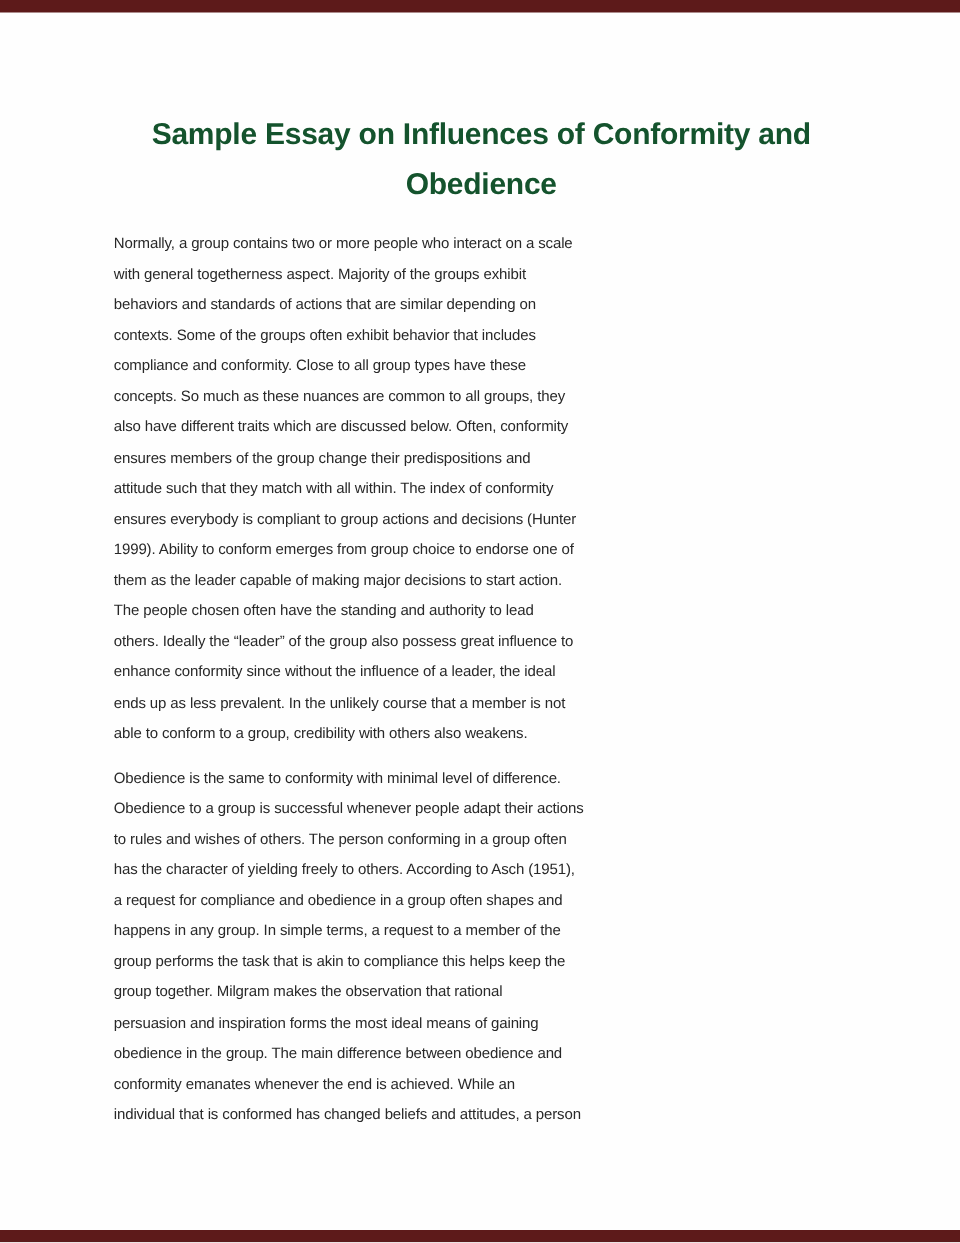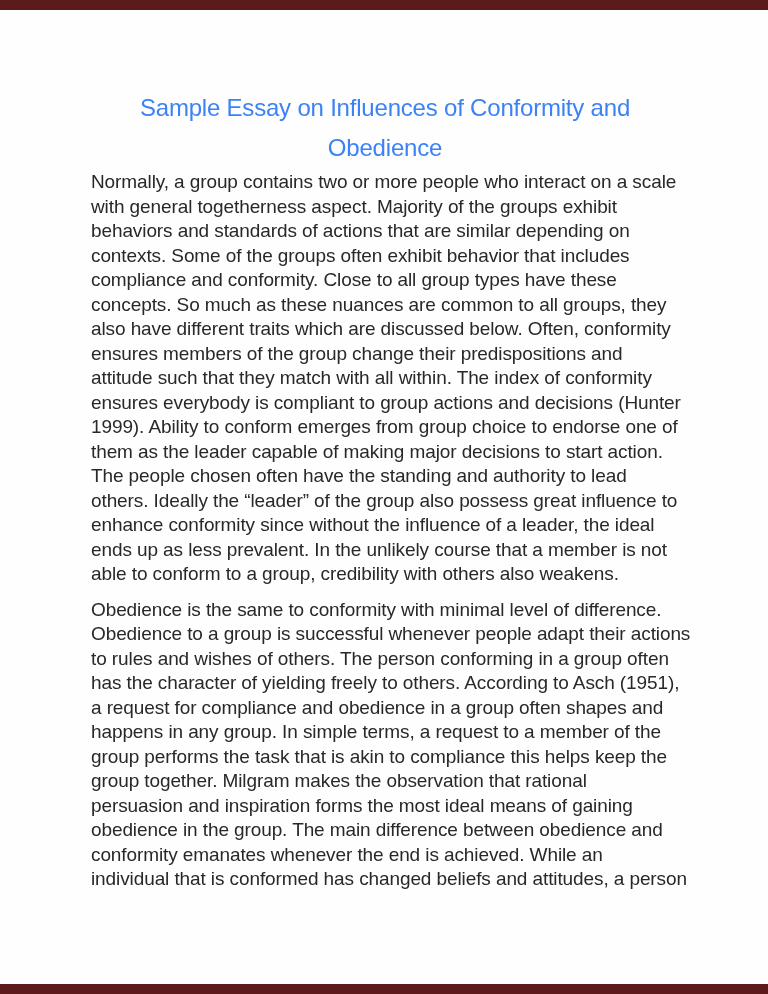--- a/index.html
+++ b/index.html
@@ -27,30 +27,30 @@
   .content {
     position: absolute;
     top: 0;
     left: 0;
     right: 0;
     padding: 88px 89px 0 91px;
     box-sizing: border-box;
   }
   .title {
     font-size: 24px;
-    font-weight: normal;
+    font-weight: bold;
     line-height: 40px;
-    color: #3b82f6;
+    color: #14532d;
     text-align: center;
     white-space: pre-line;
-    margin: 0 0 2px 0;
+    margin: 0 0 14px 0;
     letter-spacing: -0.2px;
   }
   .para {
-    font-size: 19px;
+    font-size: 12px;
     line-height: 24.5px;
     color: #282828;
     text-align: left;
     white-space: pre;
     margin: 0 0 11px 0;
     letter-spacing: -0.1px;
   }
 </style>
 </head>
 <body>

